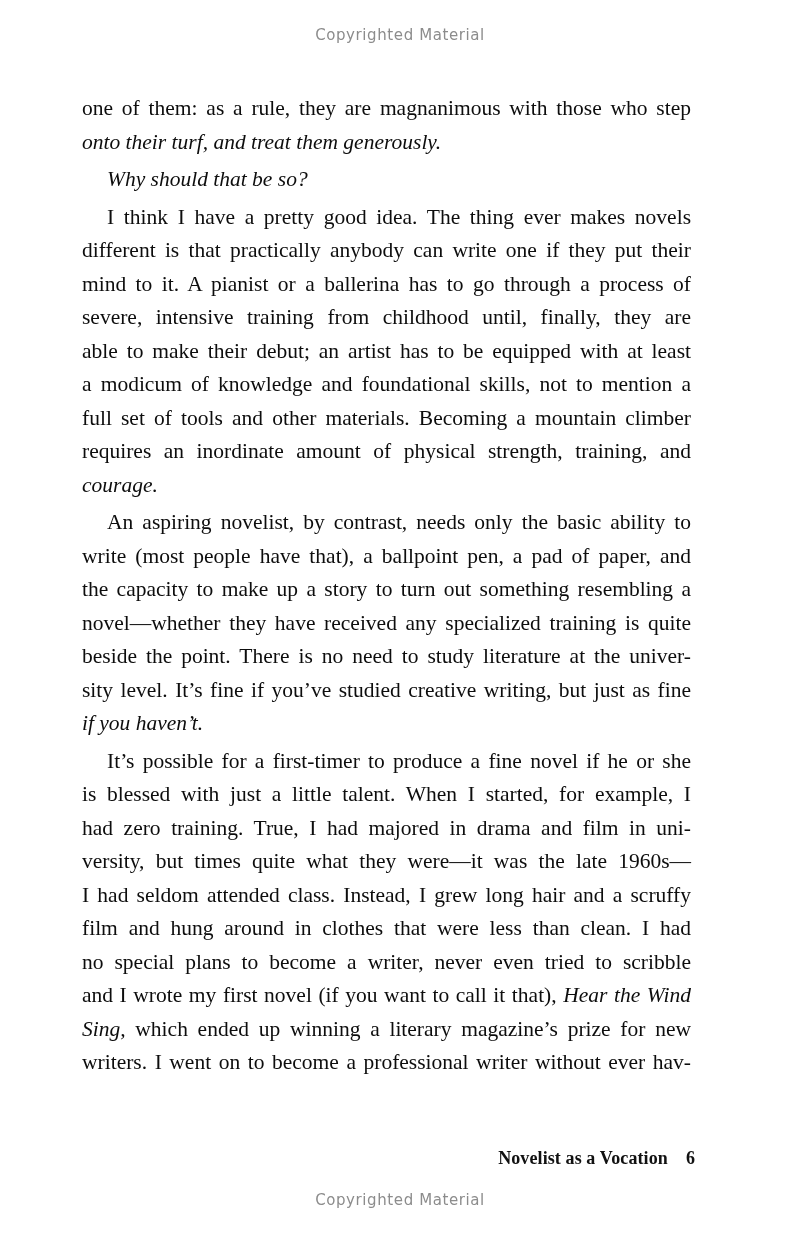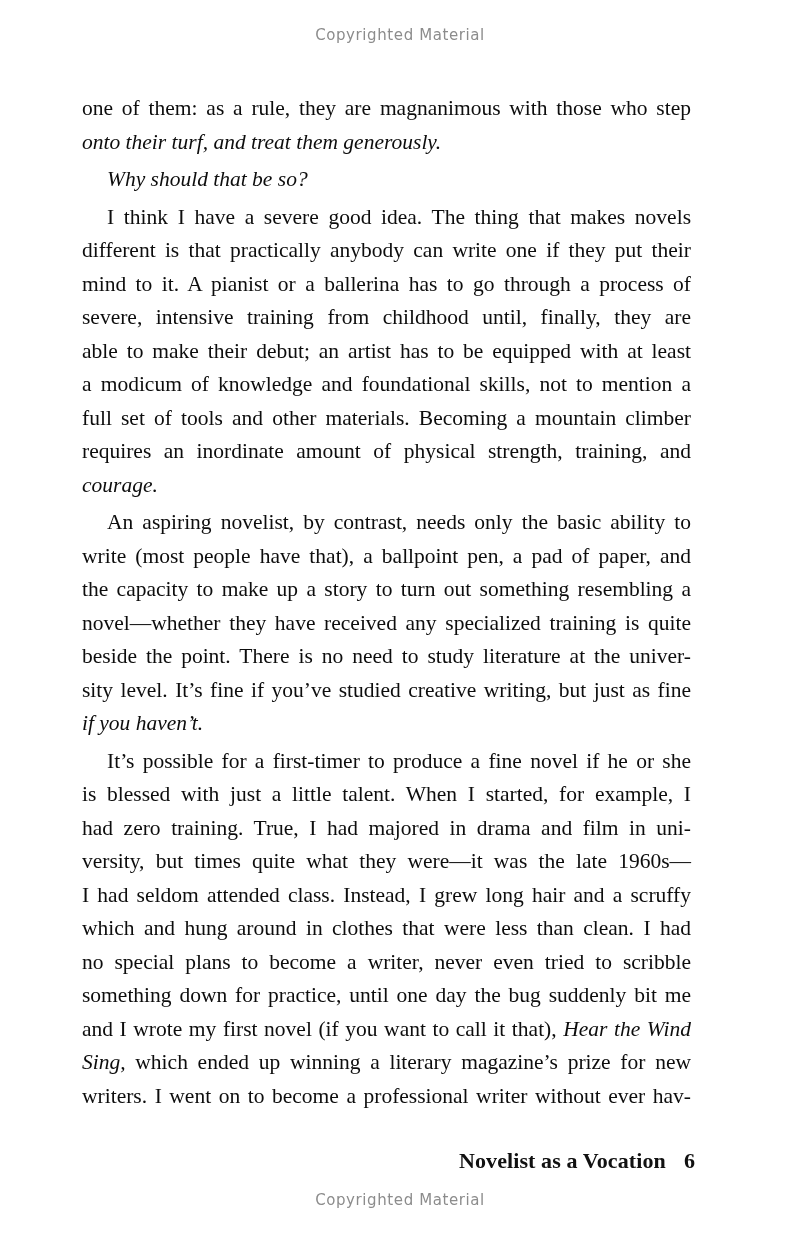--- a/index.html
+++ b/index.html
@@ -71,21 +71,21 @@
   }
 
   
   .footer {
     position: absolute;
     left: 78px;
     top: 1148px;
     width: 617px;
     text-align: right;
     color: #111111;
-    font-size: 22px;
+    font-size: 18px;
     font-weight: bold;
     letter-spacing: 0.1px;
   }
   .footer .ftitle { margin-right: 18px; }
   .footer .fpage { }
 </style>
 </head>
 <body>
 
 <div class="page">
@@ -97,21 +97,21 @@
     <p class="para">
       <span class="line just">one of them: as a rule, they are magnanimous with those who step</span>
       <span class="line last">onto their turf, and treat them generously.</span>
     </p>
 
     <p class="para">
       <span class="line last"><span class="indent"></span><span>Why should that be so?</span></span>
     </p>
 
     <p class="para">
-      <span class="line just"><span class="indent"></span><span>I think I have a severe good idea. The thing that makes novels</span></span>
+      <span class="line just"><span class="indent"></span><span>I think I have a pretty good idea. The thing ever makes novels</span></span>
       <span class="line just">different is that practically anybody can write one if they put their</span>
       <span class="line just">mind to it. A pianist or a ballerina has to go through a process of</span>
       <span class="line just">severe, intensive training from childhood until, finally, they are</span>
       <span class="line just">able to make their debut; an artist has to be equipped with at least</span>
       <span class="line just">a modicum of knowledge and foundational skills, not to mention a</span>
       <span class="line just">full set of tools and other materials. Becoming a mountain climber</span>
       <span class="line just">requires an inordinate amount of physical strength, training, and</span>
       <span class="line last">courage.</span>
     </p>
 
@@ -124,23 +124,22 @@
       <span class="line just">sity level. It’s fine if you’ve studied creative writing, but just as fine</span>
       <span class="line last">if you haven’t.</span>
     </p>
 
     <p class="para">
       <span class="line just"><span class="indent"></span><span>It’s possible for a first-timer to produce a fine novel if he or she</span></span>
       <span class="line just">is blessed with just a little talent. When I started, for example, I</span>
       <span class="line just">had zero training. True, I had majored in drama and film in uni-</span>
       <span class="line just">versity, but times quite what they were—it was the late 1960s—</span>
       <span class="line just">I had seldom attended class. Instead, I grew long hair and a scruffy</span>
-      <span class="line just">which and hung around in clothes that were less than clean. I had</span>
+      <span class="line just">film and hung around in clothes that were less than clean. I had</span>
       <span class="line just">no special plans to become a writer, never even tried to scribble</span>
-      <span class="line just">something down for practice, until one day the bug suddenly bit me</span>
 
       <span class="line just"><span>and I wrote my first novel (if you want to call it that), </span><span class="bookttl">Hear the Wind</span></span>
       <span class="line just"><span class="bookttl">Sing,</span><span> which ended up winning a literary magazine’s prize for new</span></span>
       <span class="line just">writers. I went on to become a professional writer without ever hav-</span>
     </p>
 
   </div>
 
   <div class="footer">
     <span class="ftitle">Novelist as a Vocation</span><span class="fpage">6</span>

